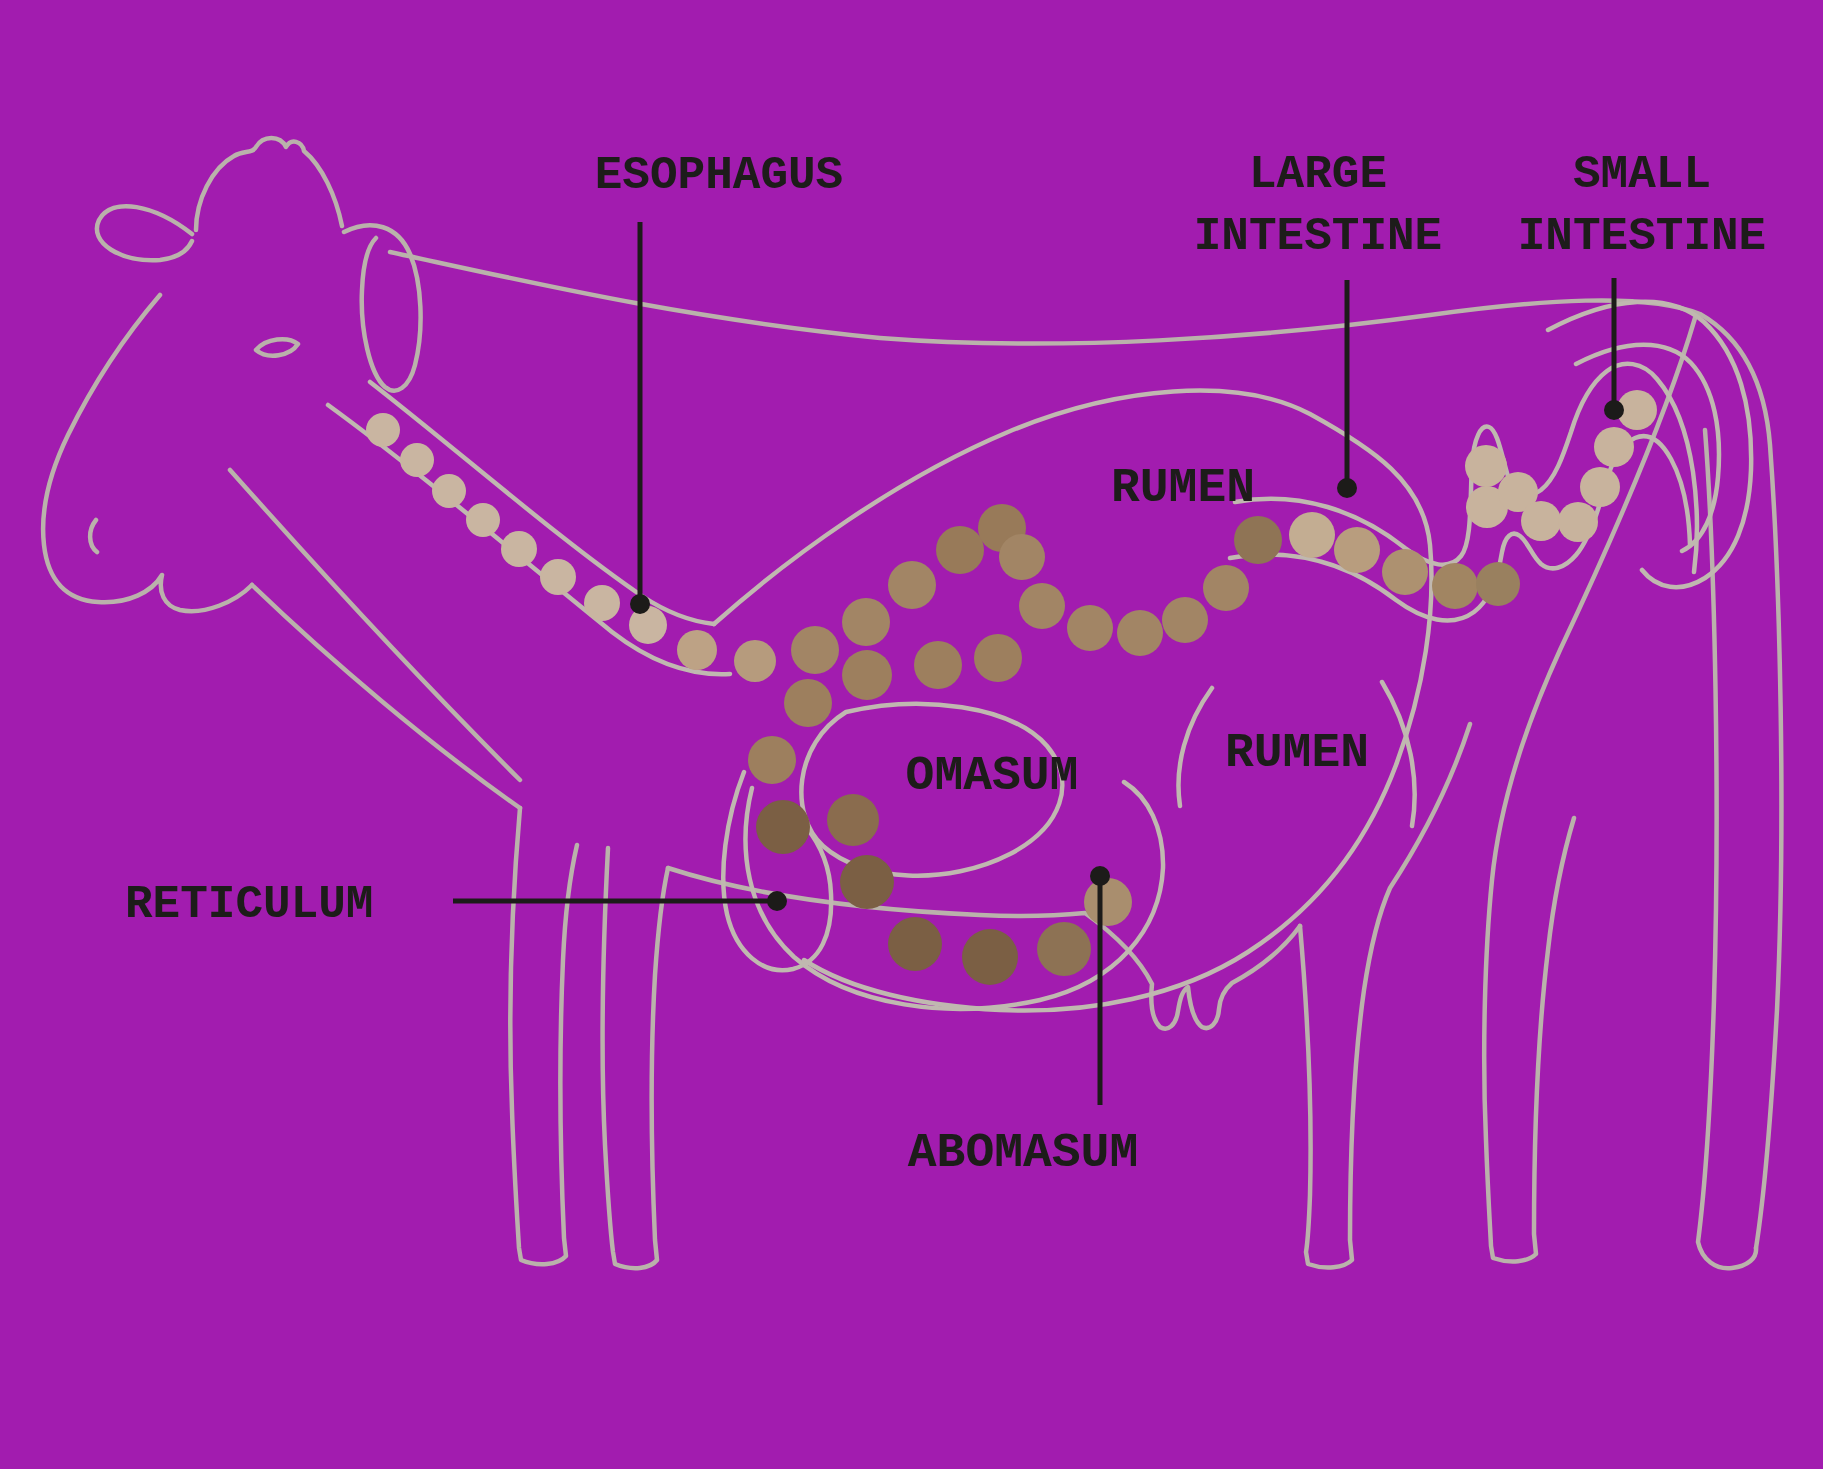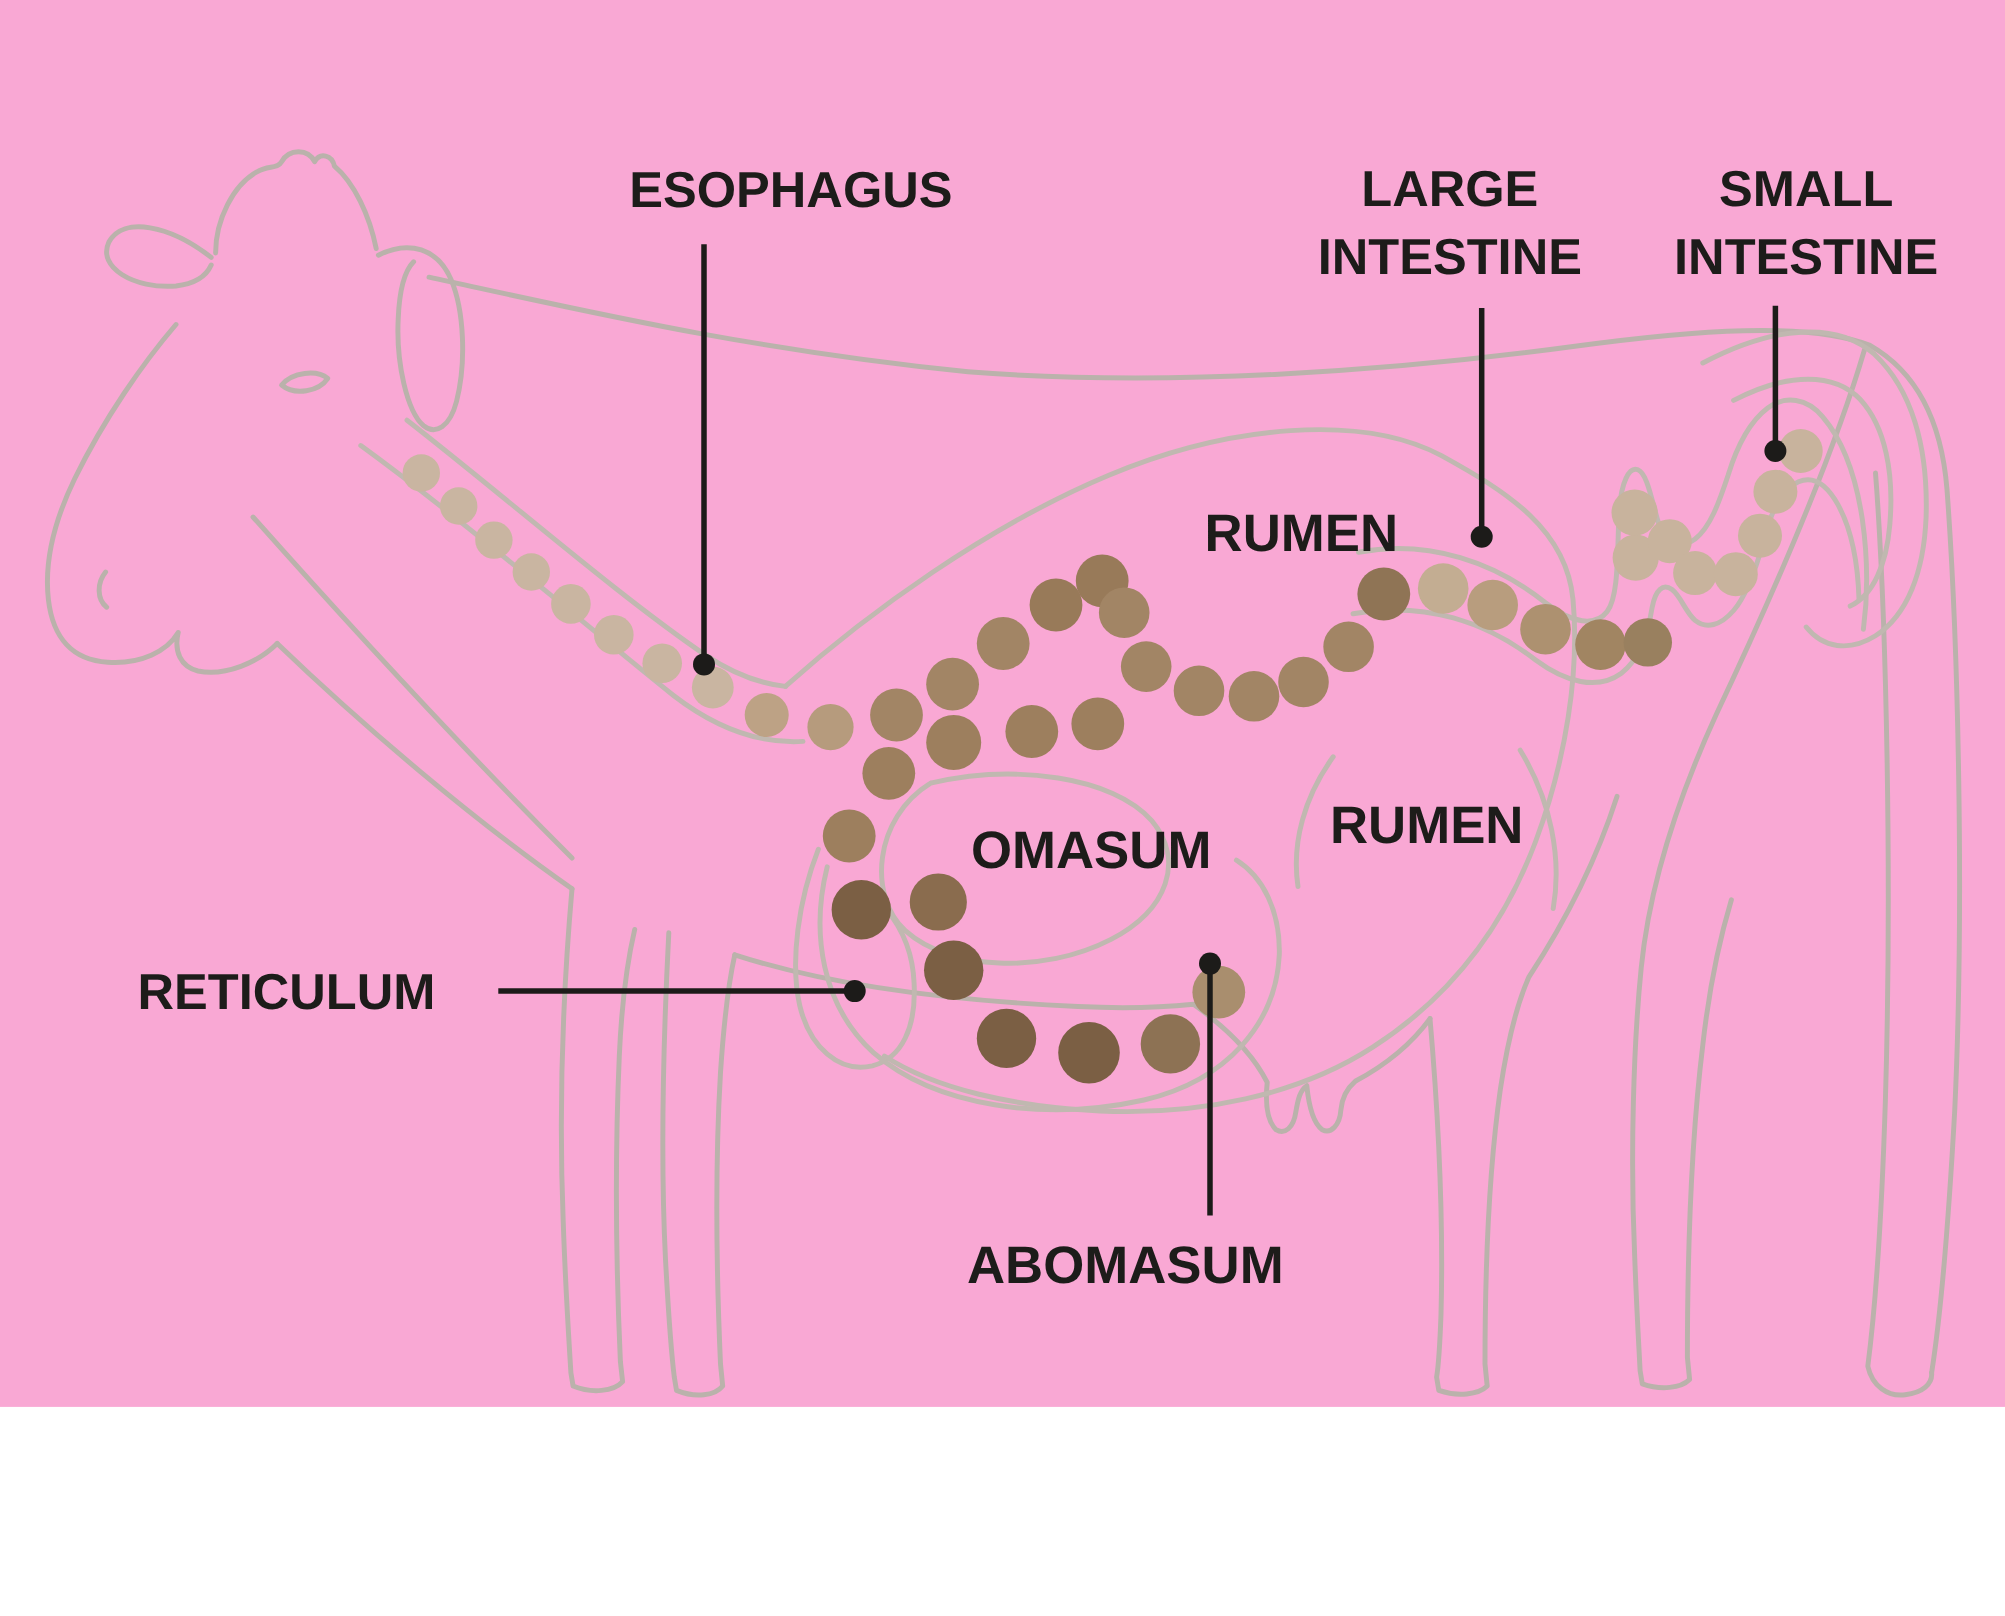--- a/index.html
+++ b/index.html
@@ -1,17 +1,17 @@
 <!DOCTYPE html>
 <html><head>
 <meta charset="utf-8">
 <style>
   html,body{margin:0;padding:0;background:#ffffff;}
-  .canvas{position:relative;width:1823px;height:1279px;background:#f9a8d4;overflow:hidden;
-          font-family:Liberation Sans, sans-serif;}
+  .canvas{position:relative;width:1823px;height:1469px;background:#a21caf;overflow:hidden;
+          font-family:Liberation Mono, monospace;}
   svg{position:absolute;left:0;top:0;}
   .outline{fill:none;stroke:#bab2ab;stroke-width:4.5;stroke-linecap:round;stroke-linejoin:round;}
   .organ{fill:none;stroke:#c0b8b0;stroke-width:4.5;stroke-linecap:round;stroke-linejoin:round;}
   .pointer-line{stroke:#1c1b19;stroke-width:5;stroke-linecap:butt;}
   .pointer-dot{fill:#1c1b19;}
   .diagram-label{fill:#1d1c1a;font-weight:bold;letter-spacing:0px;}
 </style>
 </head>
 <body>
 

